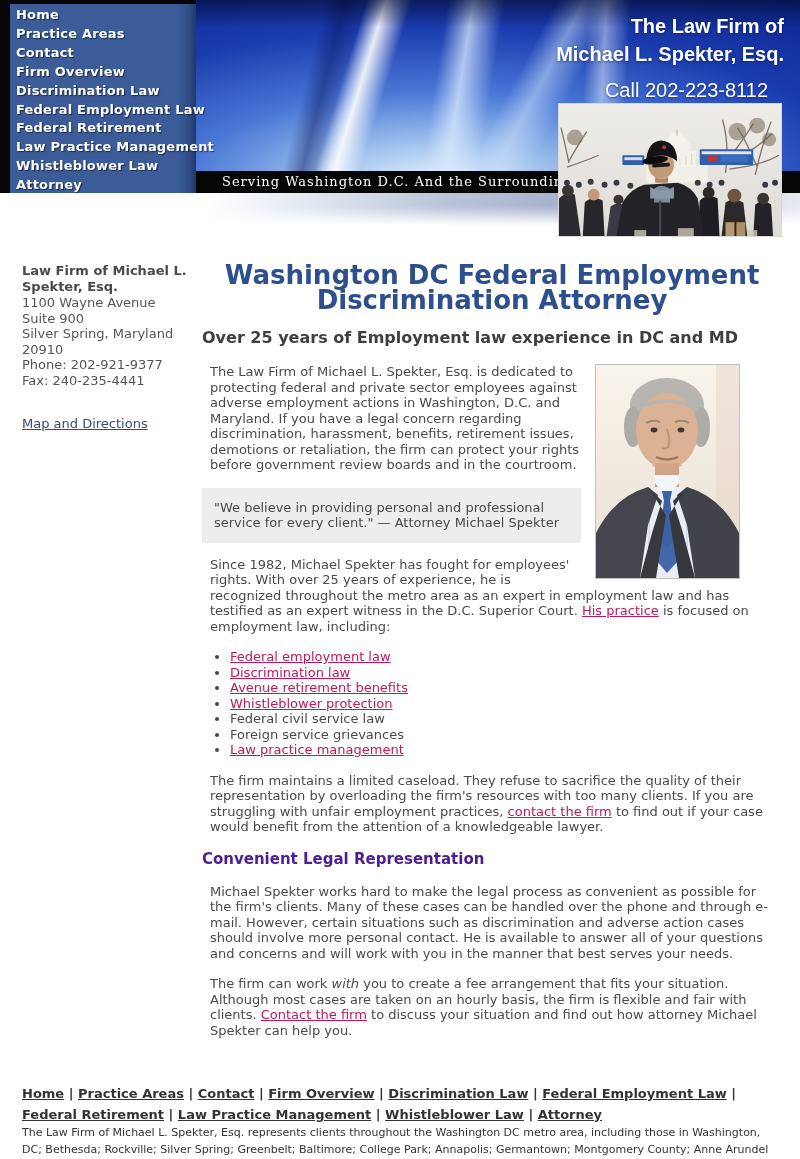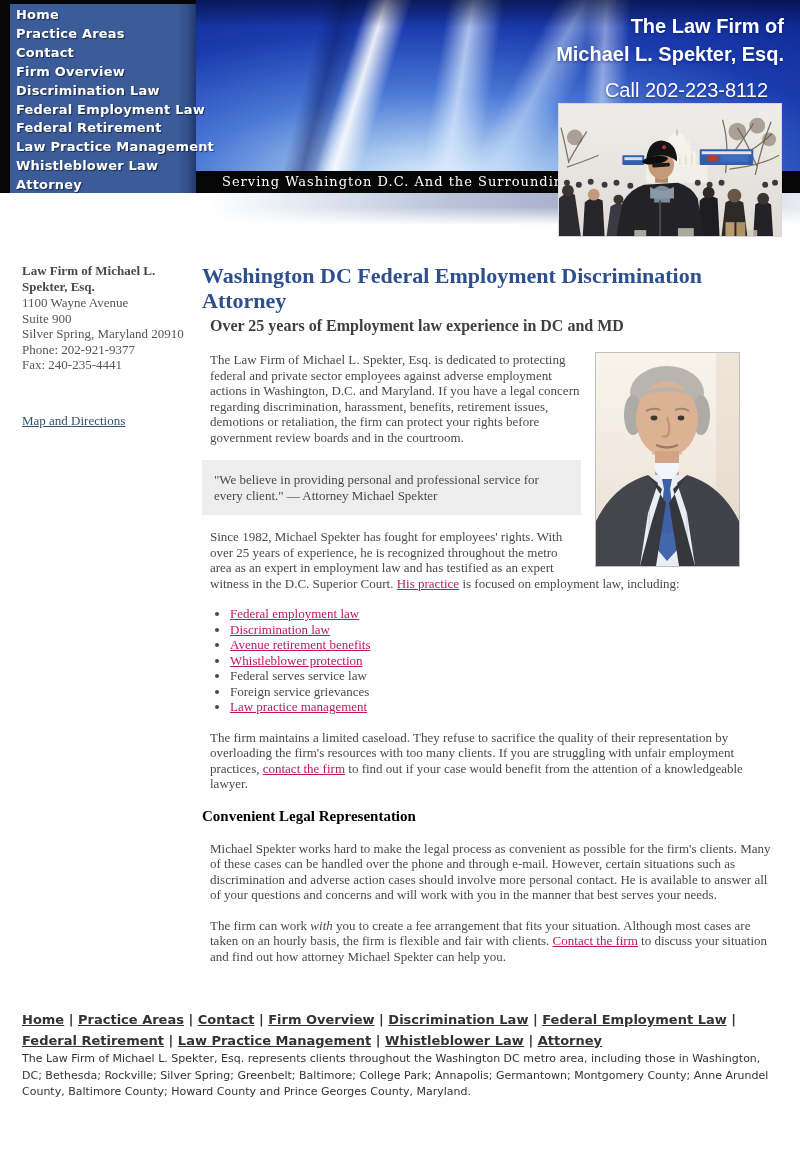--- a/index.html
+++ b/index.html
@@ -34,30 +34,30 @@
     font-size:13px; letter-spacing:1px; line-height:22px; padding-left:26px; white-space:nowrap; }
   .header-fade { position:absolute; left:196px; top:193px; width:604px; height:34px;
     background:
       linear-gradient(to bottom, rgba(255,255,255,0) 0%, rgba(255,255,255,0) 40%, #fff 95%),
       linear-gradient(100deg, #ffffff 2%, #e3e9f2 18%, #b9c3d8 42%, #a9b2cc 60%, #c6cdde 82%, #e8ebf2 100%); }
   .inaug-photo { position:absolute; left:558px; top:103px; width:224px; height:134px;
     border:1px solid #d8d8d8; background:#e9e7e3; }
   .inaug-photo svg { display:block; width:100%; height:100%; }
 
   
-  .main-row { display:flex; padding-top:23px; width:660px;font-family:Liberation Serif, serif; }
+  .main-row { display:flex; padding-top:23px; width:660px; }
   .sidebar { flex:none; width:202px; padding-left:22px; font-size:13px; color:#555;
     line-height:15.5px; }
   .firm-name { font-weight:bold; color:#4a4a4a; margin-bottom:1px; }
   .addr-line { }
-  .map-link { display:inline-block; margin-top:40px; color:#33506e; text-decoration:underline; cursor:pointer; }
+  .map-link { display:inline-block; margin-top:28px; color:#33506e; text-decoration:underline; cursor:pointer; }
   .content { flex:none; width:580px; color:#4a4a4a; font-size:13px; line-height:15.5px; }
-  .content h1 { color:#2d4f8e; font-size:22px; line-height:25px; font-weight:bold; margin:0 0 3px; }
-  .content h2 { color:#3f3f3f; font-size:16px; line-height:19px; margin:0 8px 17px; }
-  .content h3 { color:#000000; font-size:15px; line-height:18px; margin:0 0 16px; }
+  .content h1 { color:#2d4f8e; font-size:26px; line-height:25px; font-weight:bold; margin:0 0 15px;text-align:center; }
+  .content h2 { color:#3f3f3f; font-size:16px; line-height:19px; margin:0 0 17px; }
+  .content h3 { color:#4c1d95; font-size:15px; line-height:18px; margin:0 0 16px; }
   .content p { margin:0 8px 15px; }
   .headshot { float:right; width:145px; height:215px; margin:0 42px 0 14px;
     border:1px solid #c0c0c0; background:#f7f1e8; }
   .headshot svg { display:block; width:100%; height:100%; }
   .quote-box { display:flow-root; background:#ededed; padding:12px; margin:0 0 14px; }
   .content ul { margin:0 0 15px 28px; padding:0; }
   .content li { margin:0; }
   .content a, a.content-link { color:#be185d; text-decoration:underline; cursor:pointer; }
   .plain-item { color:#4a4a4a; }
 
@@ -258,21 +258,21 @@
         <span>"We believe in providing personal and professional service for every client." — Attorney Michael Spekter</span>
       </div>
 
       <p><span>Since 1982, Michael Spekter has fought for employees' rights. With over 25 years of experience, he is recognized throughout the metro area as an expert in employment law and has testified as an expert witness in the D.C. Superior Court. </span><a class="content-link">His practice</a><span> is focused on employment law, including:</span></p>
 
       <ul>
         <li><a class="content-link">Federal employment law</a></li>
         <li><a class="content-link">Discrimination law</a></li>
         <li><a class="content-link">Avenue retirement benefits</a></li>
         <li><a class="content-link">Whistleblower protection</a></li>
-        <li><span class="plain-item">Federal serves service law</span></li>
+        <li><span class="plain-item">Federal civil service law</span></li>
         <li><span class="plain-item">Foreign service grievances</span></li>
         <li><a class="content-link">Law practice management</a></li>
       </ul>
 
       <p><span>The firm maintains a limited caseload. They refuse to sacrifice the quality of their representation by overloading the firm's resources with too many clients. If you are struggling with unfair employment practices, </span><a class="content-link">contact the firm</a><span> to find out if your case would benefit from the attention of a knowledgeable lawyer.</span></p>
 
       <h3>Convenient Legal Representation</h3>
 
       <p>Michael Spekter works hard to make the legal process as convenient as possible for the firm's clients. Many of these cases can be handled over the phone and through e-mail. However, certain situations such as discrimination and adverse action cases should involve more personal contact. He is available to answer all of your questions and concerns and will work with you in the manner that best serves your needs.</p>
 

